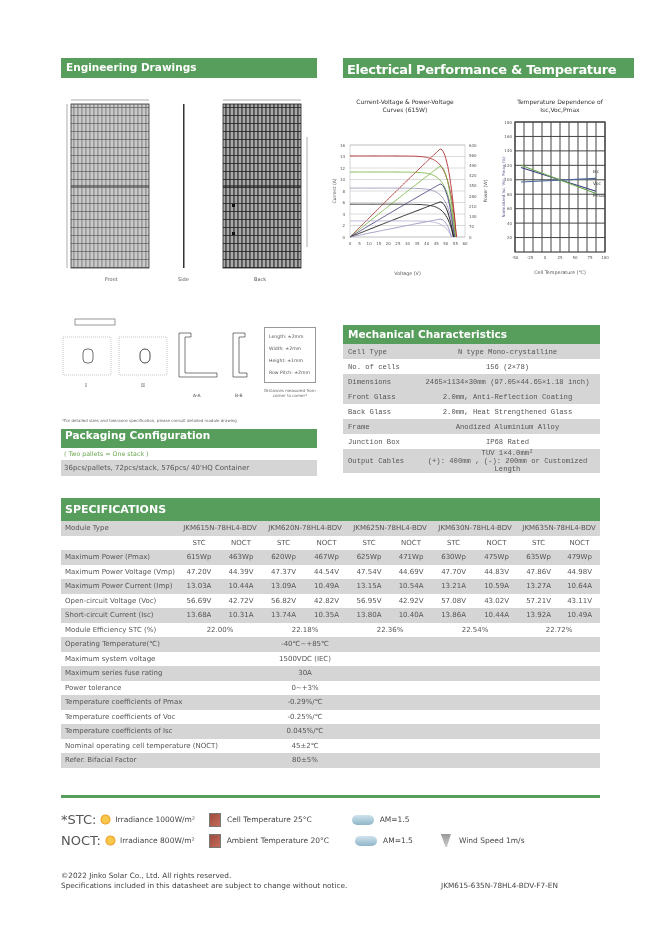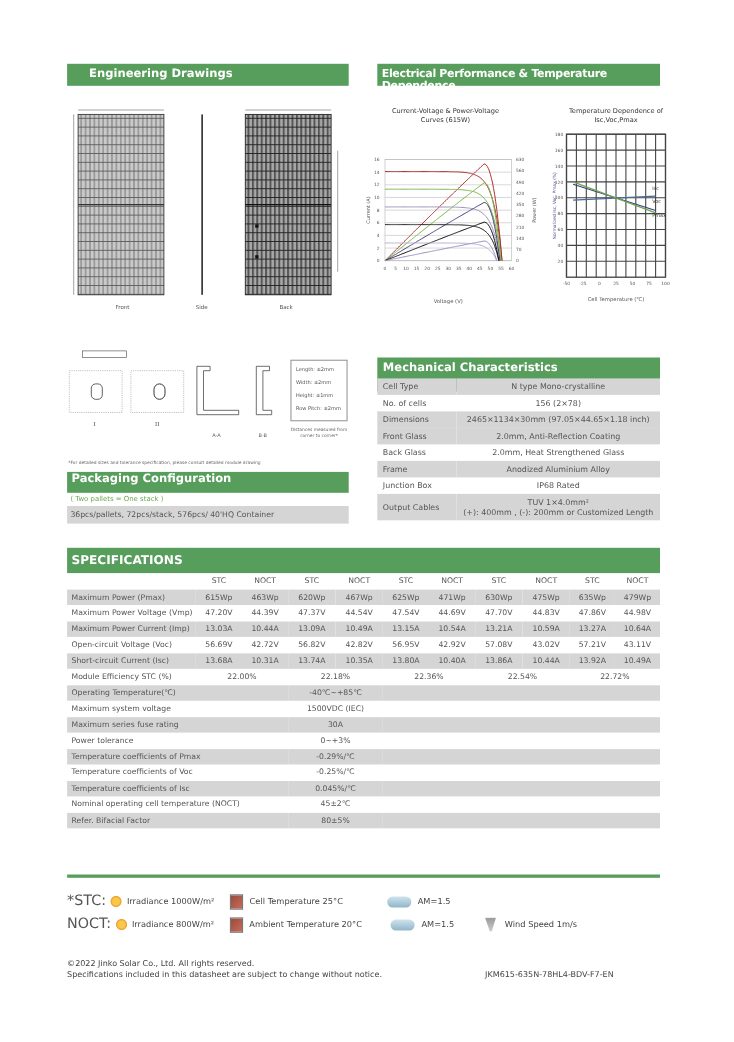--- a/index.html
+++ b/index.html
@@ -3,44 +3,44 @@
 <meta charset="utf-8">
 <style>
   html, body { margin:0; padding:0; background:#ffffff; }
   body { width:667px; height:947px; position:relative; overflow:hidden; font-family:"DejaVu Sans", sans-serif; color:#4a4a4a; }
   .abs { position:absolute; }
   .hdr { position:absolute; background:#579d5c; color:#fff; font-family:"DejaVu Sans", sans-serif; font-weight:bold; box-sizing:border-box; }
   .hdr span { display:block; }
   .drawing-svg { position:absolute; }
   
   .mech { position:absolute; left:343px; top:344px; width:257px; font-size:7.2px; border-collapse:collapse; }
-  .mech td { padding:0 5px; height:15px; color:#555; }
+  .mech td { padding:0 5px; height:15px; color:#555;font-family:Liberation Mono, monospace; }
   .mech tr.g td { background:#d5d5d5; }
   .mech td.v { text-align:center; }
   
   .spec { position:absolute; left:61px; top:521px; width:539px; font-size:7px; border-collapse:collapse; table-layout:fixed; }
   .spec td { height:14.5px; padding:0; color:#555; text-align:center; white-space:nowrap; }
   .spec td.lbl { text-align:left; padding-left:4px; }
   .spec tr.g td { background:#d5d5d5; }
   .green-rule { position:absolute; left:61px; top:795px; width:539px; height:3px; background:#579d5c; }
   .legend-row { position:absolute; font-size:7.5px; color:#444; display:flex; align-items:center; }
   .legend-row .big { font-size:13px; color:#555; margin-right:4px; }
   .sun { display:inline-block; width:11px; height:11px; border-radius:50%; background:radial-gradient(circle,#f7c84a 40%,#f0a030 60%,rgba(255,255,255,0) 70%); margin-right:4px; }
   .therm { display:inline-block; width:10px; height:12px; background:linear-gradient(135deg,#9b4b3c,#c66b5a); border:1px solid #777; margin-right:6px; }
   .cloud { display:inline-block; width:22px; height:10px; border-radius:6px; background:linear-gradient(180deg,#cfe3ee,#8fb6c8); margin-right:6px; }
   .tornado { display:inline-block; width:10px; height:13px; background:linear-gradient(180deg,#999,#ccc); clip-path:polygon(0 0,100% 0,60% 100%,45% 100%); margin-right:8px; }
   .footer { position:absolute; font-size:7.3px; color:#444; }
 </style>
 </head>
 <body>
 
-<div class="hdr" style="left:61px;top:58px;width:256px;height:20px;font-size:10.5px;padding:3px 0 0 20px;">
+<div class="hdr" style="left:61px;top:58px;width:256px;height:20px;font-size:10.5px;padding:3px 0 0 5px;">
   <span>Engineering Drawings</span>
 </div>
-<div class="hdr" style="left:343px;top:58px;width:257px;height:20px;font-size:10px;padding:4px 0 0 4px;letter-spacing:-0.3px;">
+<div class="hdr" style="left:343px;top:58px;width:291px;height:20px;font-size:13px;padding:4px 0 0 4px;letter-spacing:-0.3px;">
   <span>Electrical Performance &amp; Temperature Dependence</span>
 </div>
 
 <svg class="drawing-svg" style="left:61px;top:92px;" width="256" height="195" viewBox="0 0 256 195">
   <defs>
     <pattern id="cells" width="4" height="8" patternUnits="userSpaceOnUse">
       <rect width="4" height="8" fill="#c9c9c9"></rect>
       <rect x="0" y="0" width="1.6" height="8" fill="#9a9a9a"></rect>
       <line x1="0" y1="7.6" x2="4" y2="7.6" stroke="#5a5a5a" stroke-width="0.8"></line>
     </pattern>
@@ -277,20 +277,28 @@
     <col style="width:43px">
       <col style="width:43px">
     <col style="width:42px">
       <col style="width:42px">
     <col style="width:43px">
       <col style="width:43px">
     <col style="width:41px">
       <col style="width:41px">
   </colgroup>
   <tbody id="spec-body">
+      <tr class="g">
+        <td class="lbl">Module Type</td>
+        <td colspan="2">JKM615N-78HL4-BDV</td>
+        <td colspan="2">JKM620N-78HL4-BDV</td>
+        <td colspan="2">JKM625N-78HL4-BDV</td>
+        <td colspan="2">JKM630N-78HL4-BDV</td>
+        <td colspan="2">JKM635N-78HL4-BDV</td>
+      </tr>
       <tr>
         <td class="lbl"></td>
         <td>STC</td>
         <td>NOCT</td>
         <td>STC</td>
         <td>NOCT</td>
         <td>STC</td>
         <td>NOCT</td>
         <td>STC</td>
         <td>NOCT</td>

